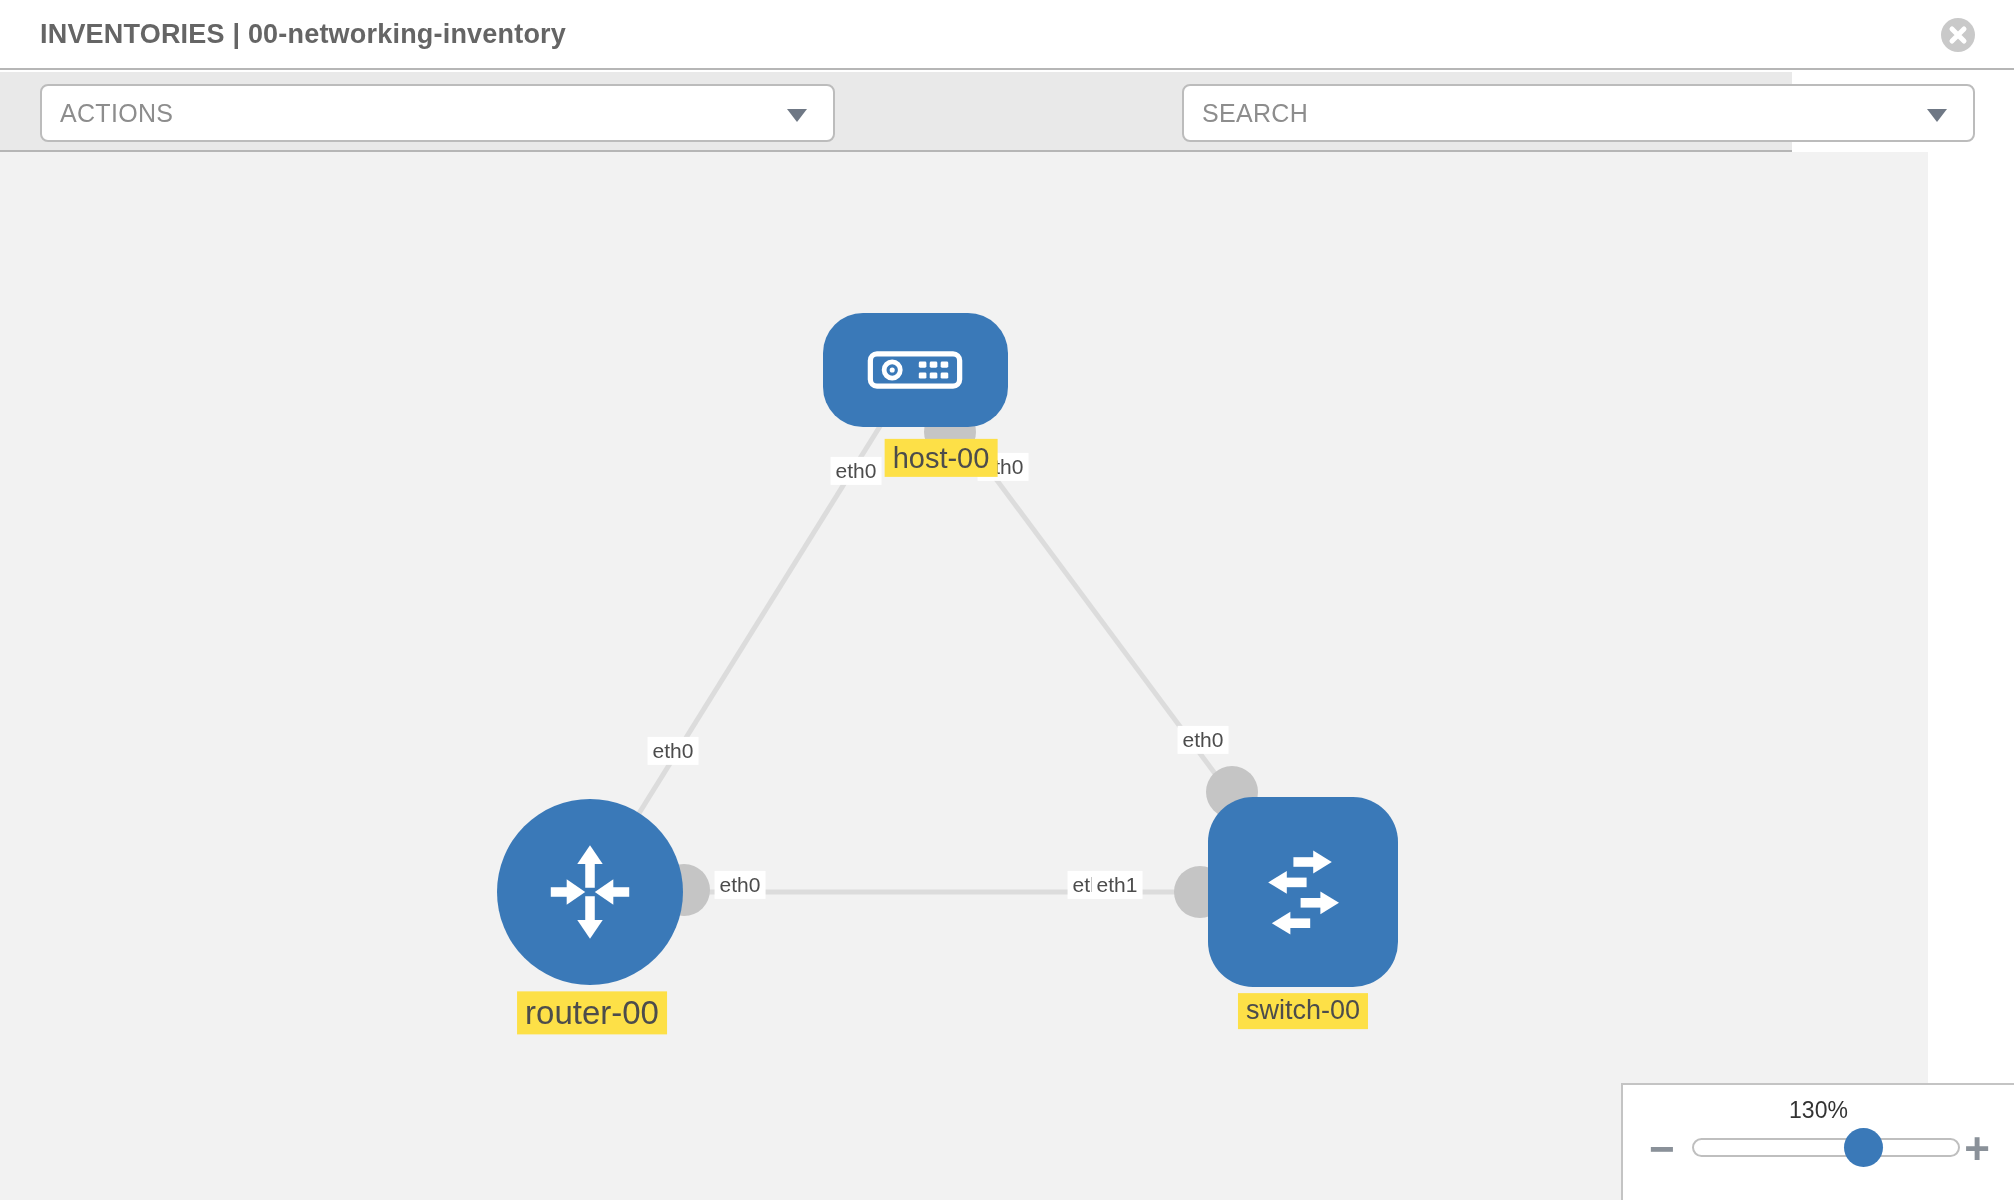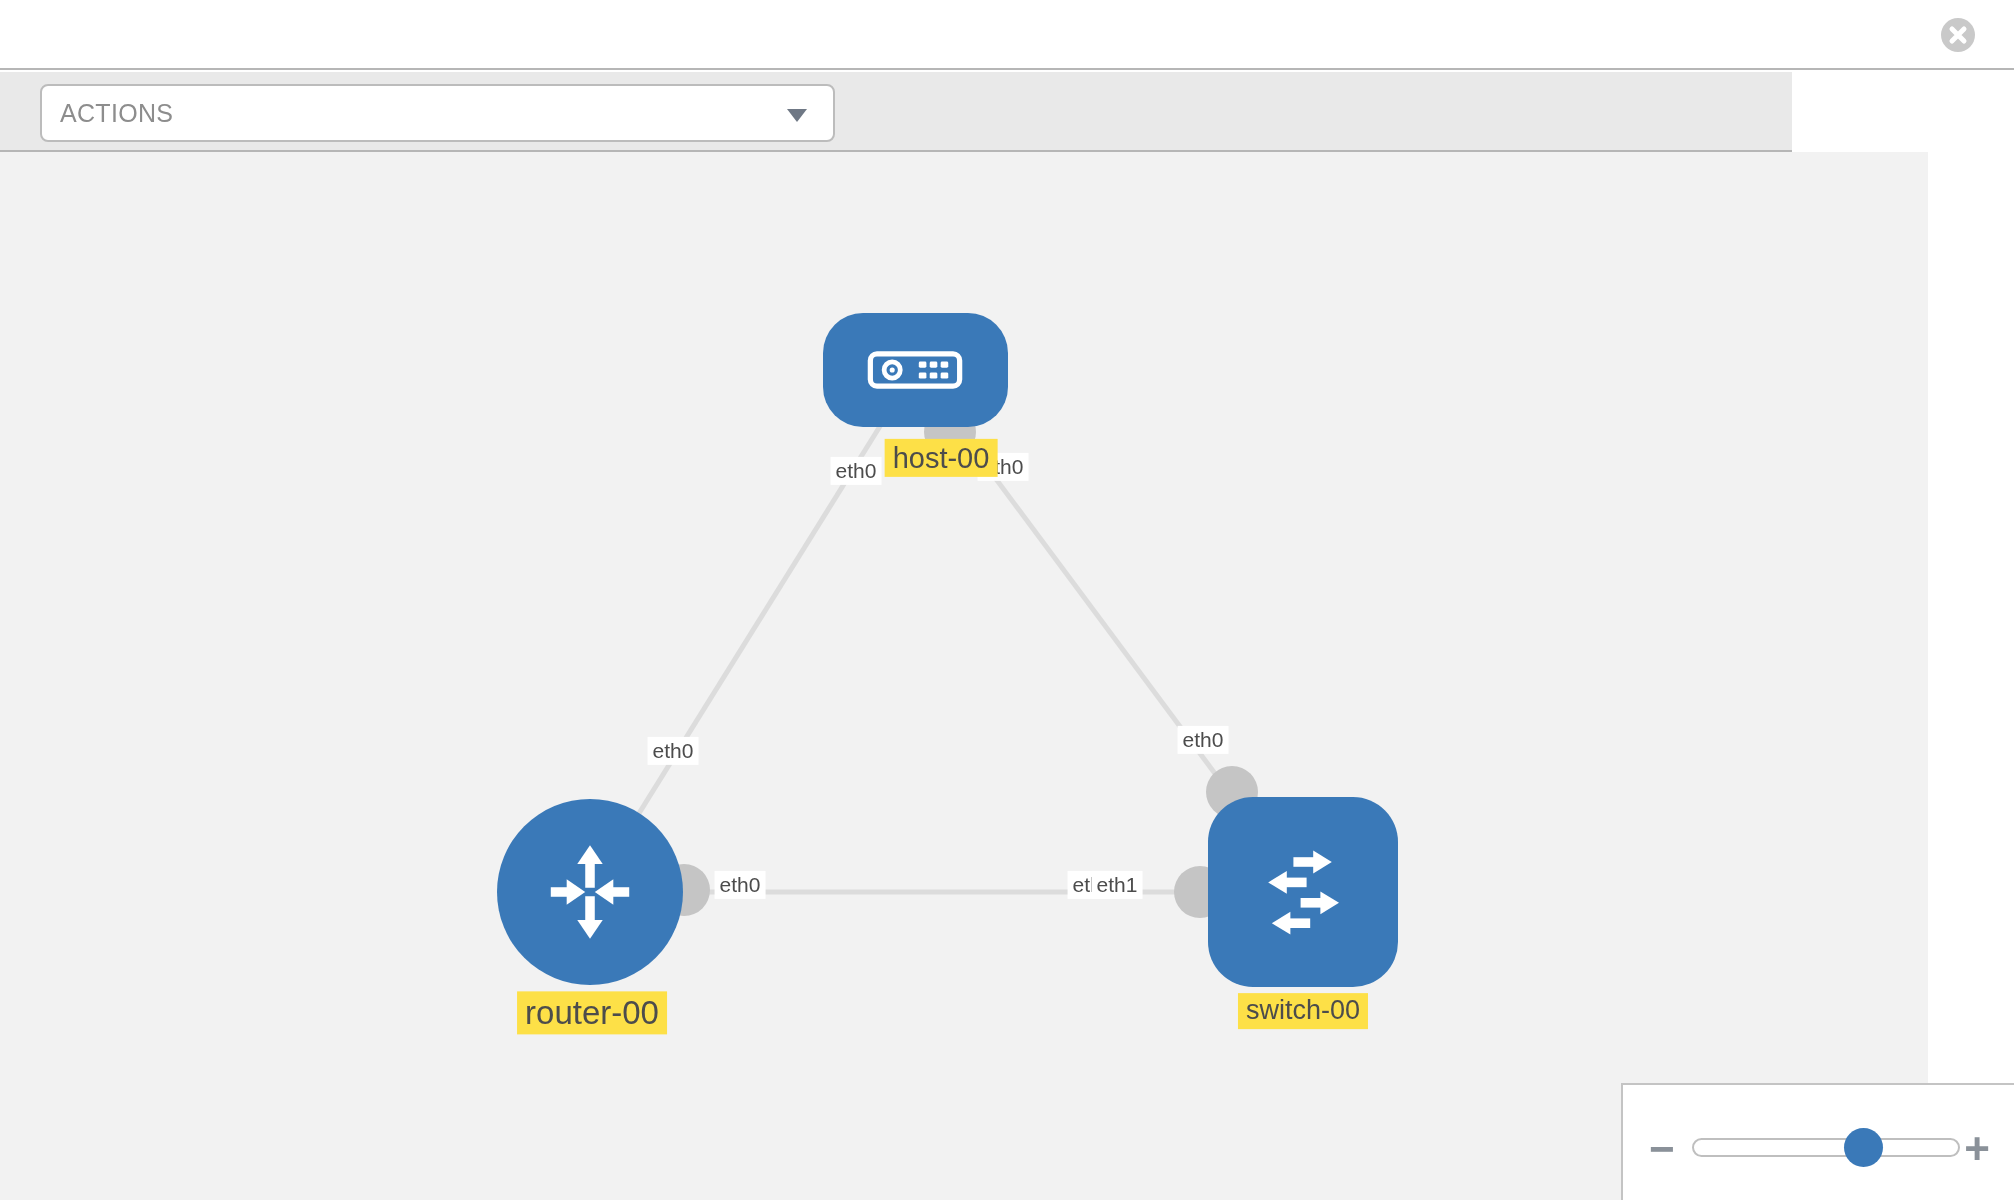--- a/index.html
+++ b/index.html
@@ -51,20 +51,21 @@
   .zoom-minus{left:26px;}
   .zoom-plus{right:24px;}
   .zoom-track{position:absolute;left:69px;top:53px;width:268px;height:19px;background:#fff;
               border:2px solid #bfbfbf;border-radius:10px;cursor:pointer;}
   .zoom-handle{position:absolute;top:43px;width:39px;height:39px;border-radius:50%;background:var(--blue);cursor:pointer;}
 </style>
 </head>
 <body>
 
 <div class="header">
+  <div class="title">INVENTORIES | 00-networking-inventory</div>
   <div class="close-btn">
     <span>
       <svg width="36" height="36" viewBox="0 0 36 36">
         <circle cx="18" cy="18" r="17" fill="#c9c9c9"></circle>
         <path d="M12 12 L24 24 M24 12 L12 24" stroke="#fff" stroke-width="5" stroke-linecap="round"></path>
       </svg>
     </span>
   </div>
 </div>
 
@@ -87,20 +88,24 @@
     <span>
       <svg width="34" height="34" viewBox="0 0 32 32" stroke="currentColor" fill="none">
         <circle cx="10" cy="10" r="5.4" stroke-width="4"></circle>
         <line x1="14.2" y1="14.2" x2="26" y2="26" stroke-width="4" stroke-linecap="round"></line>
         <line x1="26" y1="26" x2="29.5" y2="22.5" stroke-width="4" stroke-linecap="round"></line>
         <line x1="21.5" y1="21.5" x2="24.6" y2="18.4" stroke-width="4" stroke-linecap="round"></line>
       </svg>
     </span>
   </div>
 
+  <div class="select sel-search">
+    <span class="ph">SEARCH</span>
+    <span class="caret"></span>
+  </div>
 </div>
 
 <div class="canvas" id="canvas">
   <svg id="edge-layer" width="2014" height="1048" viewBox="0 152 2014 1048">
       <line x1="915" y1="370" x2="590" y2="892" stroke="#dcdcdc" stroke-width="5"></line>
       <line x1="915" y1="370" x2="1303" y2="892" stroke="#dcdcdc" stroke-width="5"></line>
       <line x1="590" y1="892" x2="1303" y2="892" stroke="#dcdcdc" stroke-width="5"></line>
       <circle cx="950" cy="432" r="26" fill="#c5c5c5"></circle>
       <circle cx="684" cy="890" r="26" fill="#c5c5c5"></circle>
       <circle cx="1200" cy="892" r="26" fill="#c5c5c5"></circle>
@@ -157,17 +162,18 @@
     <span class="iface-label" style="left: 1203px; top: 588px;">eth0</span>
     <span class="iface-label" style="left: 740px; top: 733px;">eth0</span>
     <span class="iface-label" style="left: 1093px; top: 733px;">eth0</span>
     <span class="iface-label" style="left: 1117px; top: 733px;">eth1</span>
     <span class="node-label" style="left: 941px; top: 306px; font-size: 29px;">host-00</span>
     <span class="node-label" style="left: 592px; top: 861px; font-size: 33px;">router-00</span>
     <span class="node-label" style="left: 1303px; top: 859px; font-size: 27px; text-align: right;">switch-00</span>
   </div>
 
 <div class="zoom-panel">
+  <div class="zoom-level">130%</div>
   <div class="zoom-btn zoom-minus">−</div>
   <div class="zoom-track"></div>
   <div class="zoom-handle" id="zoom-handle" style="left: 221.02px;"></div>
   <div class="zoom-btn zoom-plus">+</div>
 </div>
 
 </body></html>

